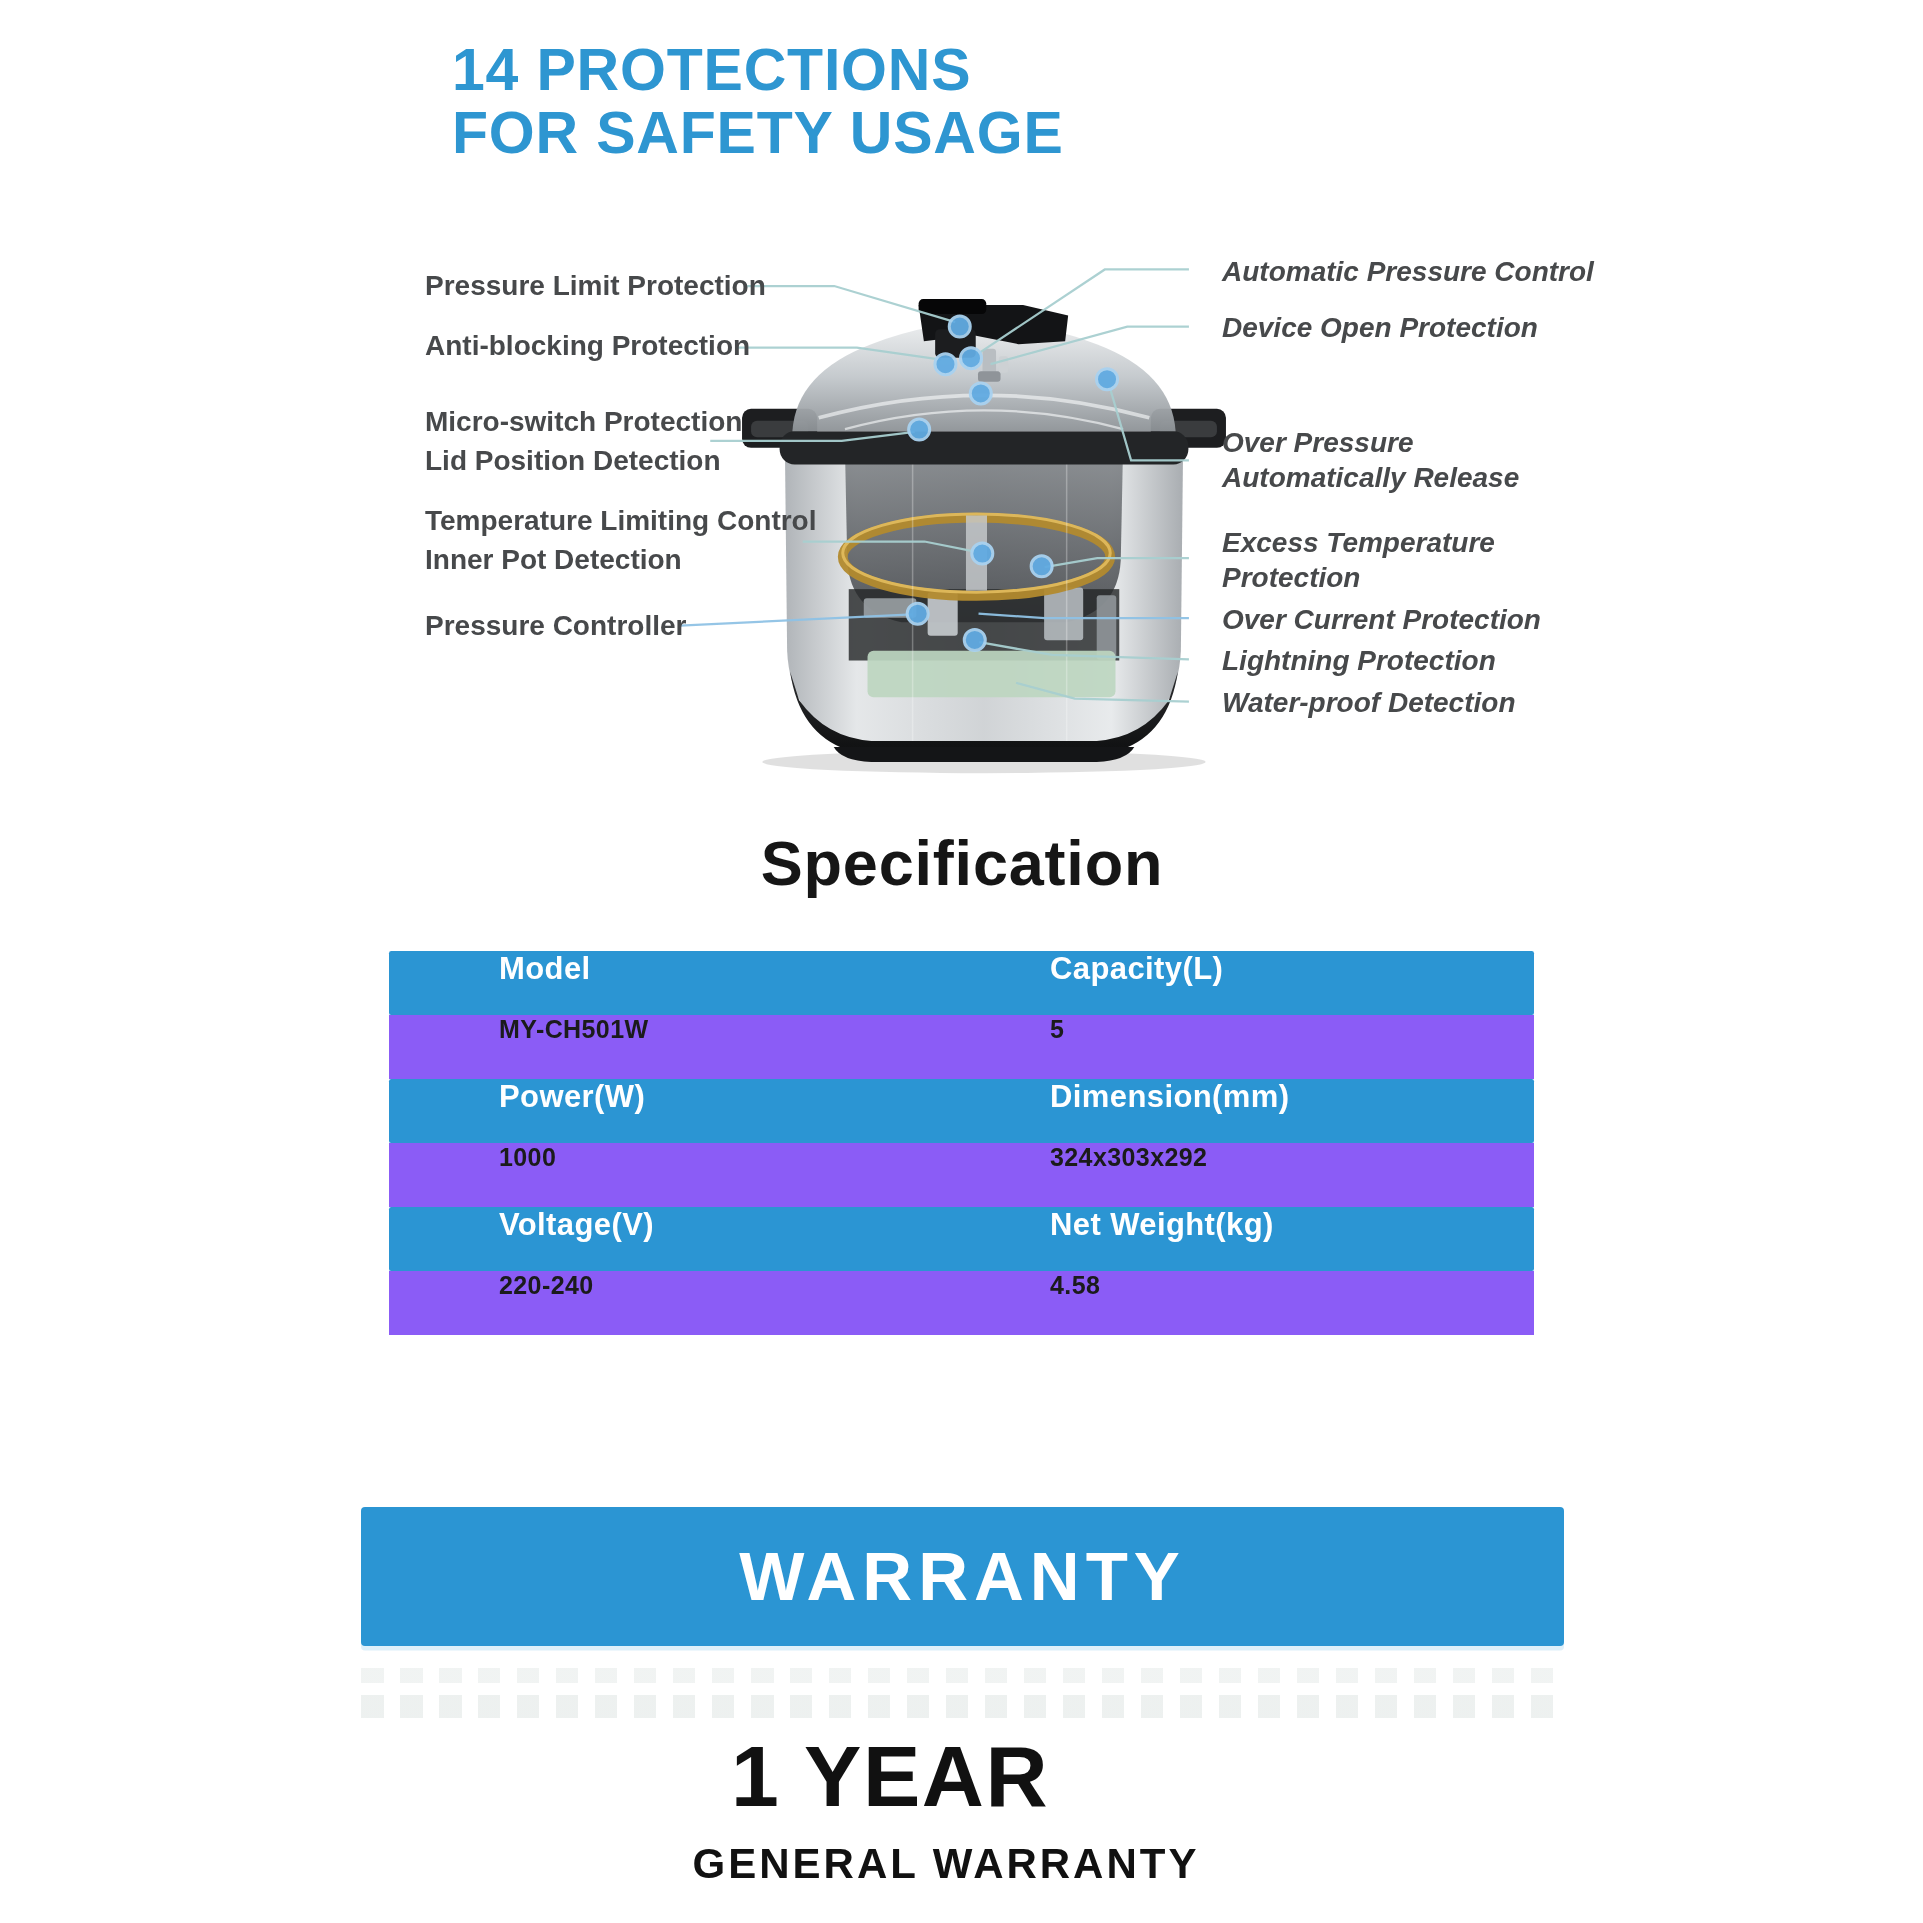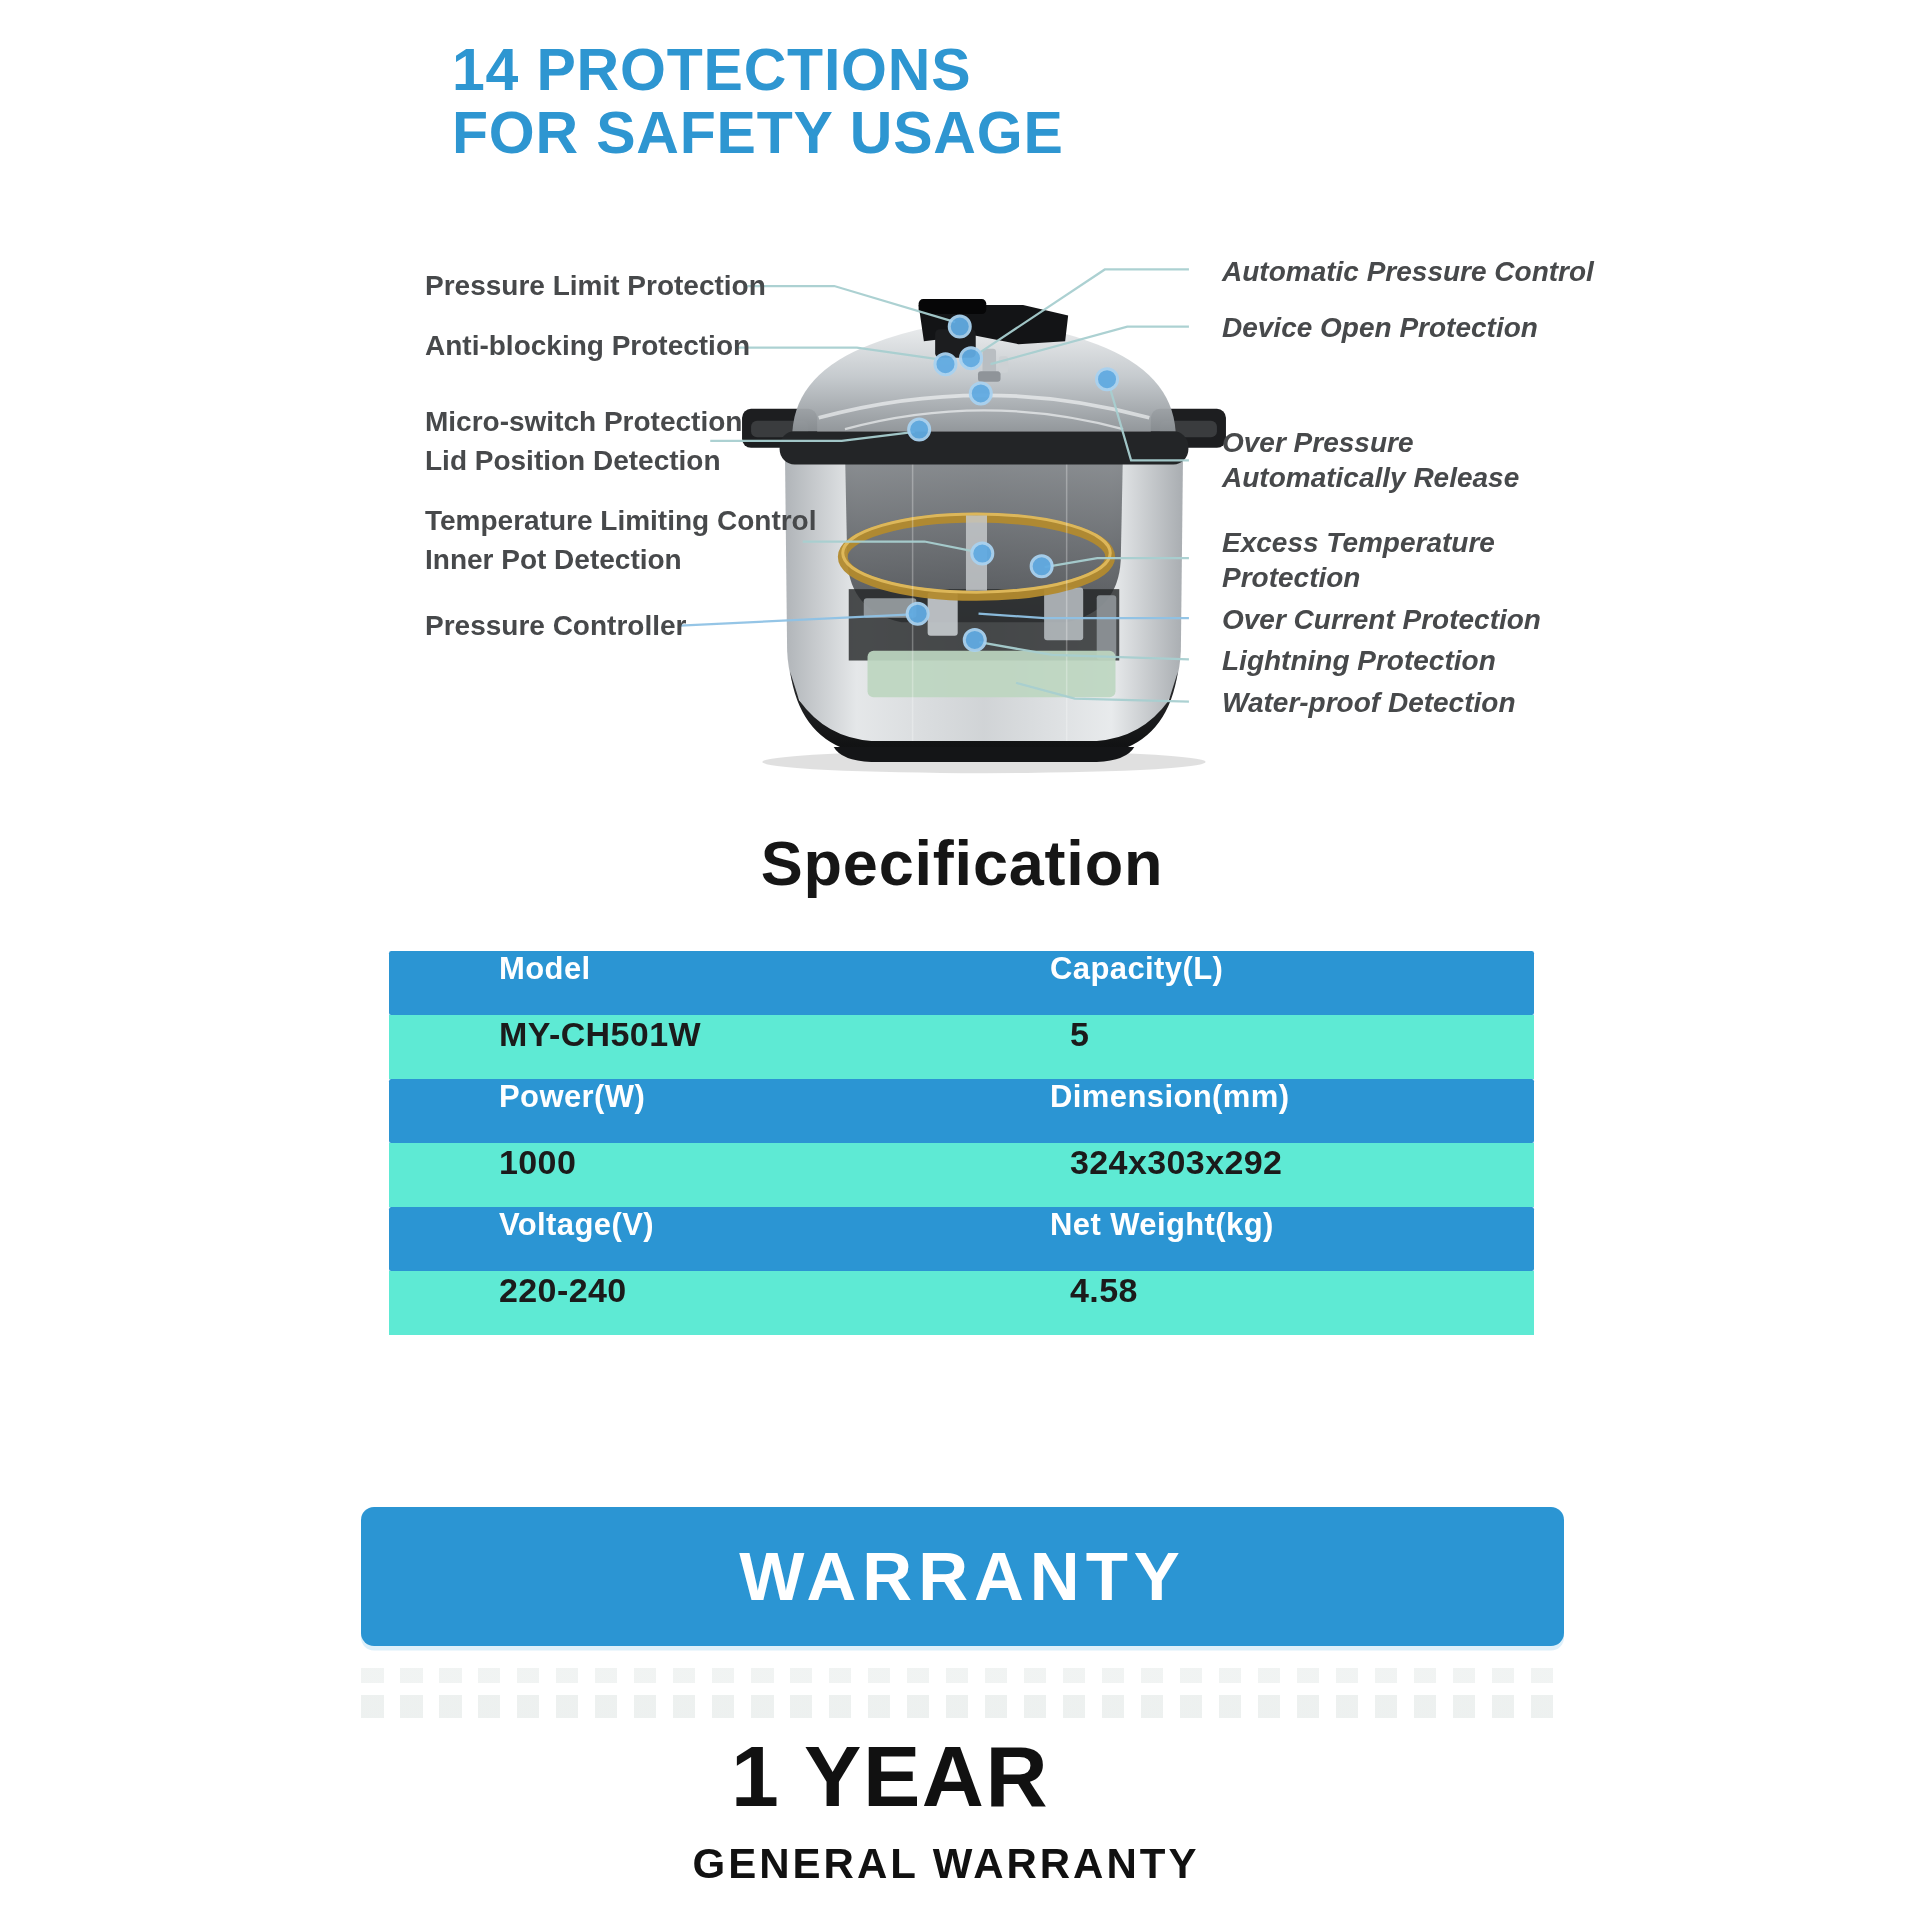--- a/index.html
+++ b/index.html
@@ -51,31 +51,30 @@
   .spec-row .c1 { width:661px; padding-left:110px; box-sizing:border-box; }
   .spec-row .c2 { flex:1; }
   .spec-head {
     background:#2B95D3;
     color:#ffffff; font-size:31px; font-weight:600;
     letter-spacing:0.4px;
     border-radius:2.3px;
     box-shadow:0 3.8px 0 rgba(190,225,245,0.55);
   }
   .spec-val {
-    background:#5eead4;
-    color:#1b1b1b; font-size:34px; font-weight:700;
+    background:#8b5cf6;
+    color:#1b1b1b; font-size:25px; font-weight:700;
     letter-spacing:0.4px;
-    gap:20px;
   }
 
   
   .warranty-banner {
     position:absolute; left:361px; top:1507px; width:1203px; height:139px;
     background:#2B95D3;
-    border-radius:13px;
+    border-radius:4px;
     display:flex; align-items:center; justify-content:center;
     color:#ffffff; font-size:69px; font-weight:800; letter-spacing:6px;
     box-shadow:0 4.5px 0 rgba(190,225,245,0.5);
   }
   .artifact-strip {
     position:absolute; left:361px; width:1203px;
     background:repeating-linear-gradient(90deg,
       rgba(203,213,210,0.55) 0px, rgba(203,213,210,0.55) 22.5px,
       rgba(255,255,255,0) 22.5px, rgba(255,255,255,0) 39px);
     opacity:0.5;

